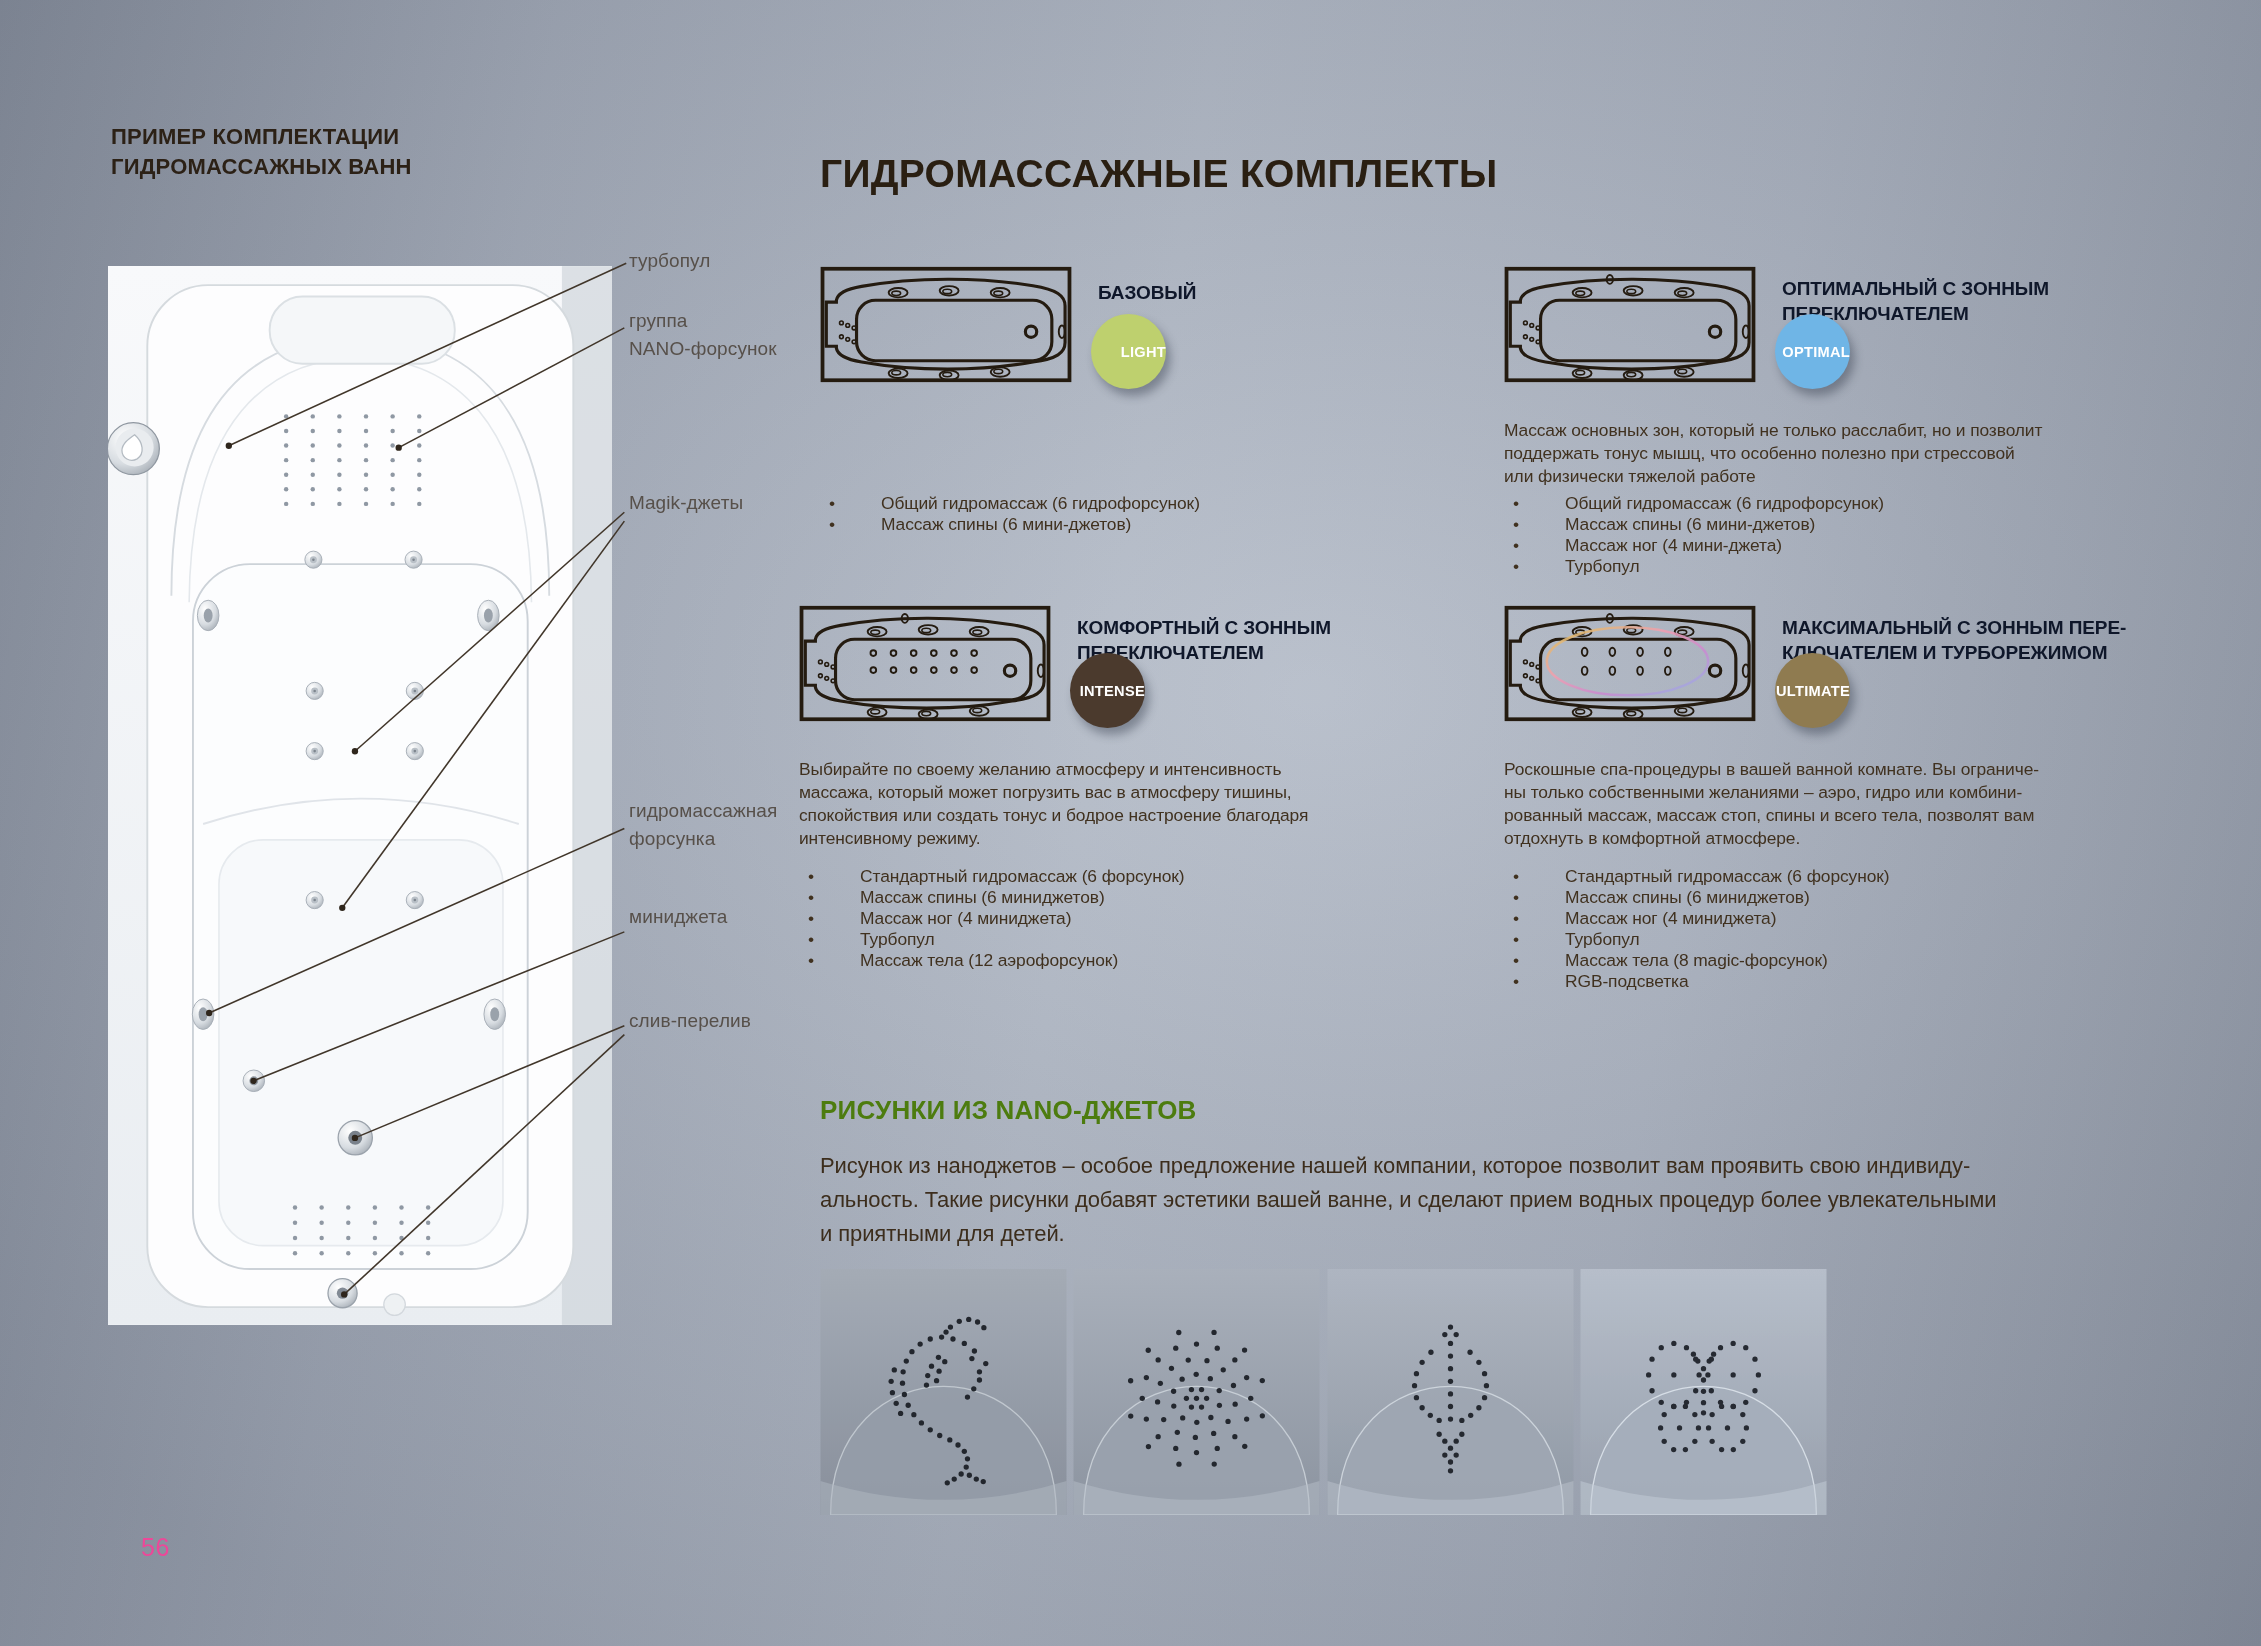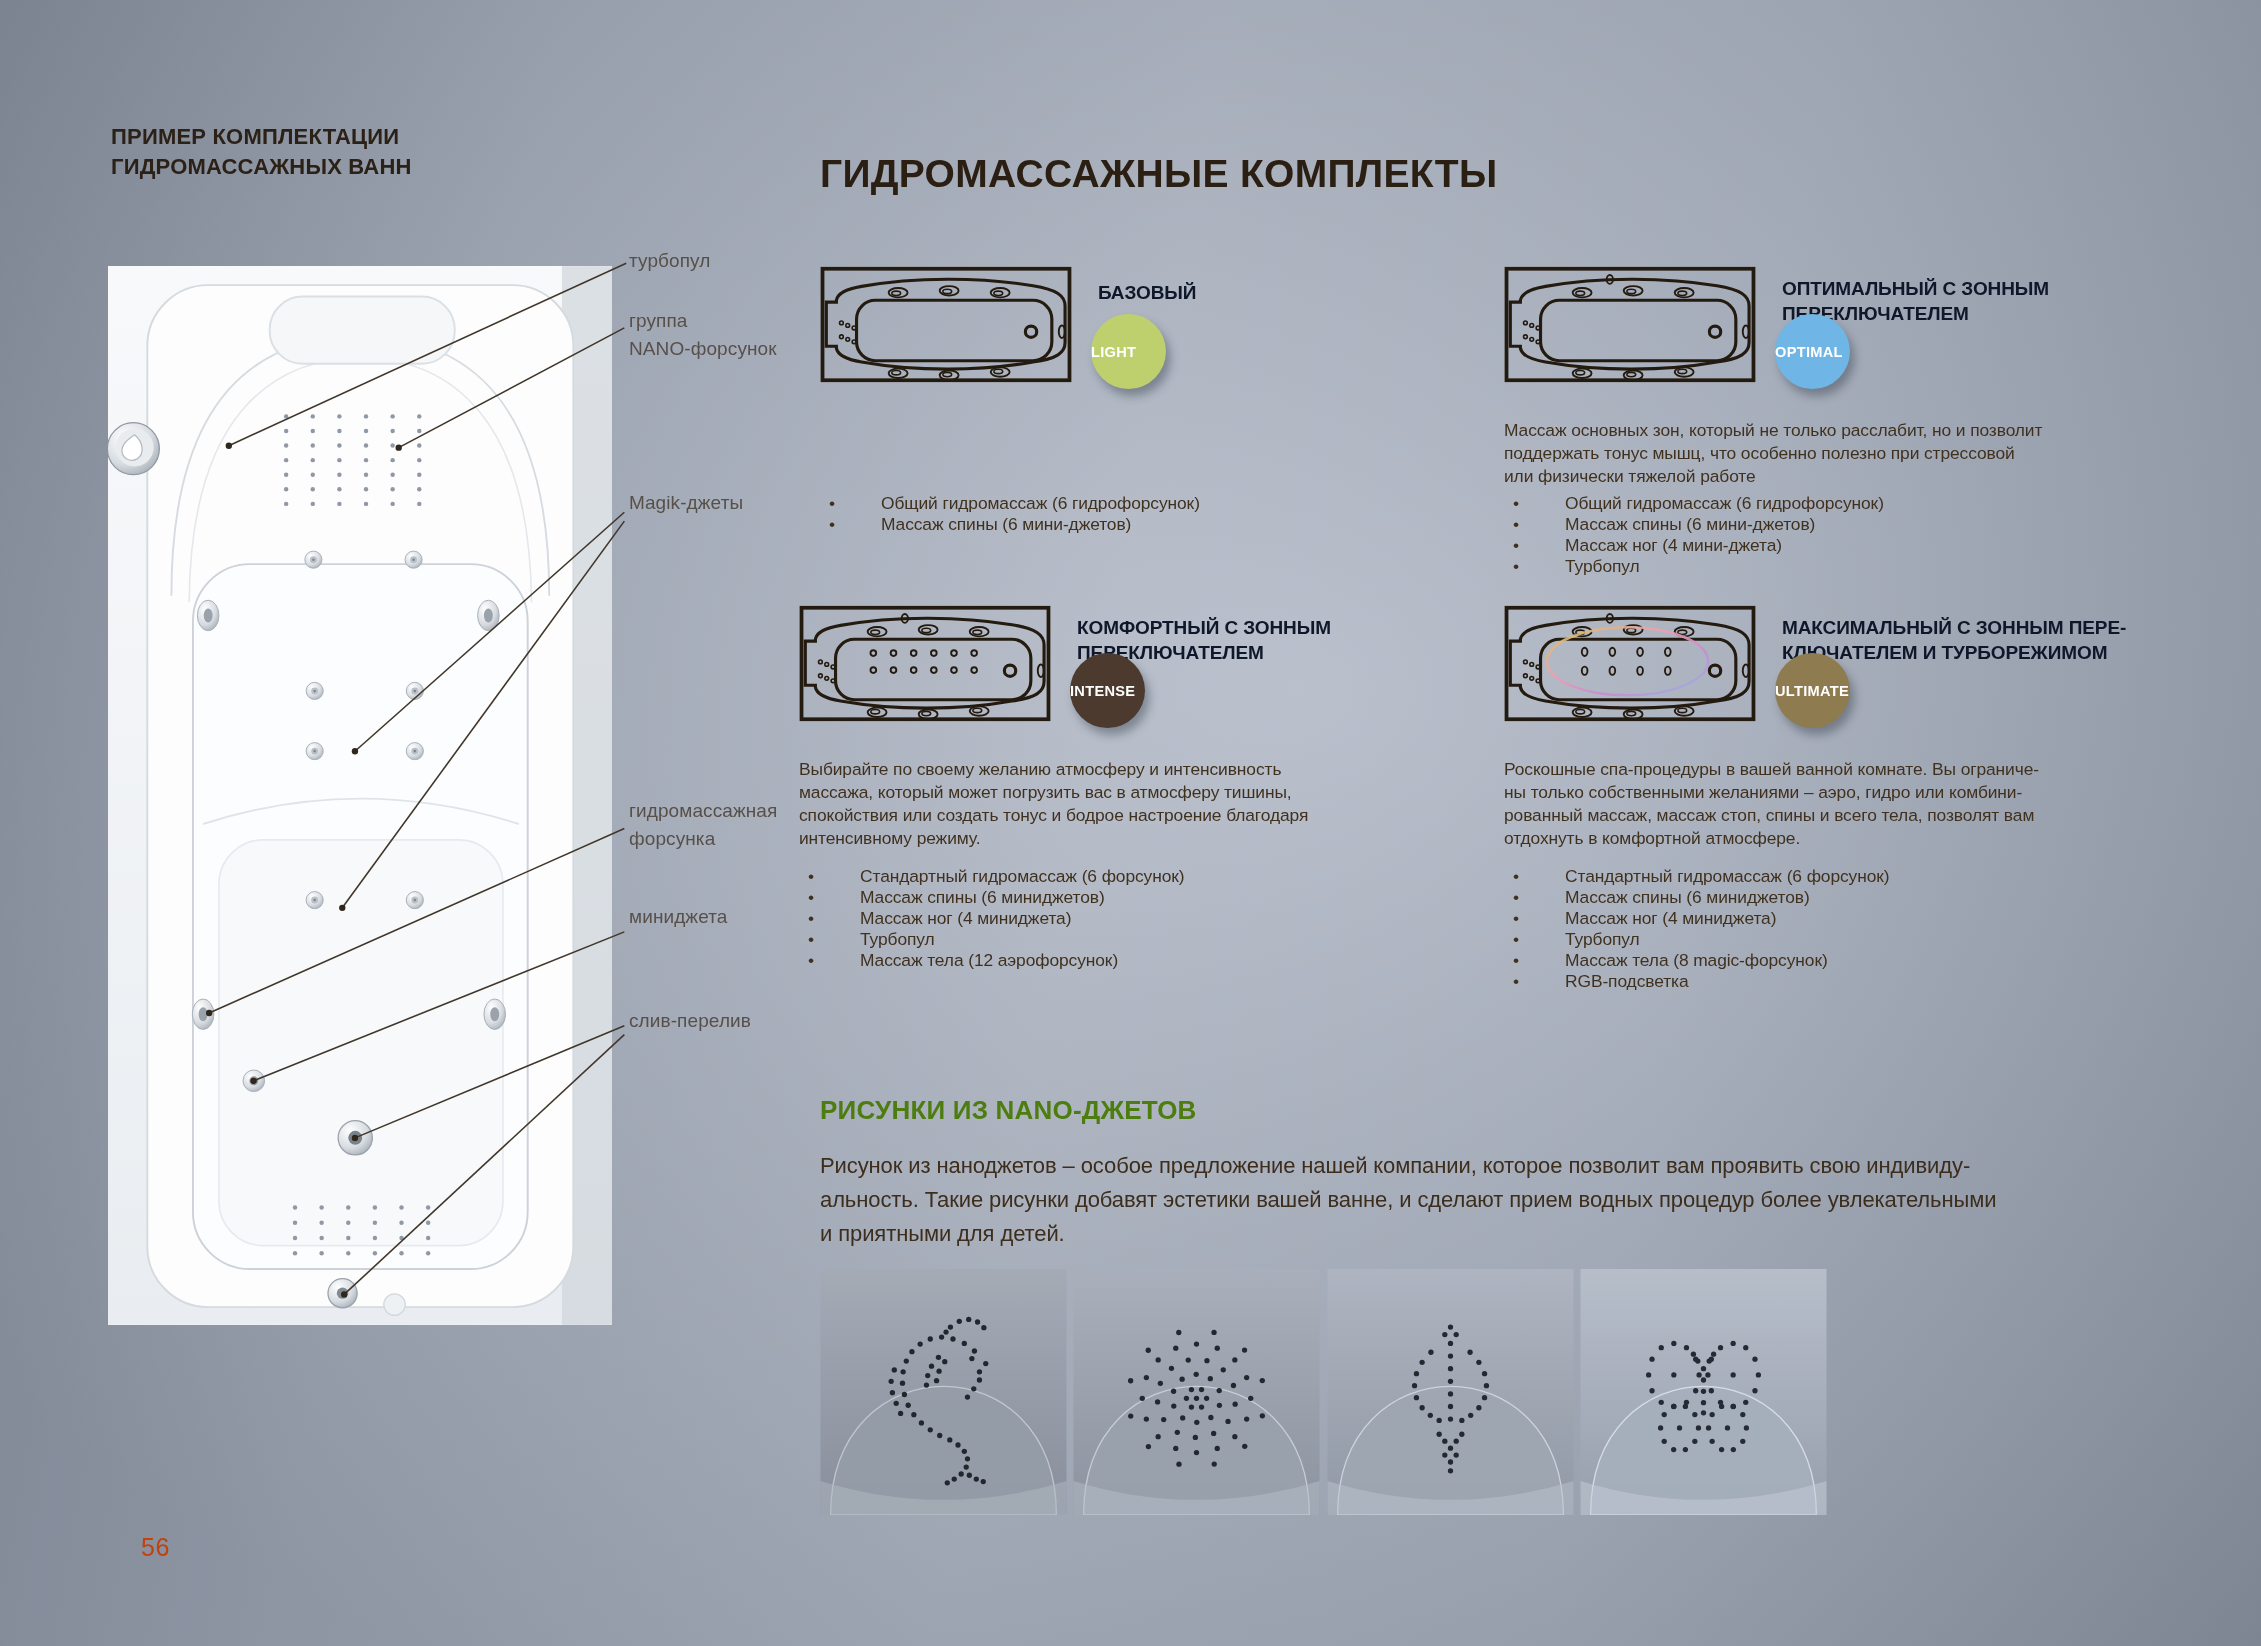--- a/index.html
+++ b/index.html
@@ -19,37 +19,37 @@
   }
   .photo{
     left:108px;top:266px;width:504px;height:1059px;background:#fff;z-index:1;
   }
   .photo svg{display:block;width:100%;height:100%;}
   .callouts{left:0;top:0;width:824px;height:1647px;z-index:2;pointer-events:none;}
   .tub-label{
     left:629px;z-index:3;font-size:19px;line-height:28px;color:#57504a;
     white-space:pre-line;letter-spacing:0.1px;
   }
-  .page-number{left:141px;top:1533px;font-size:25px;font-weight:300;color:#c2410c;letter-spacing:0.6px;}
+  .page-number{left:141px;top:1533px;font-size:25px;font-weight:300;color:#ec4899;letter-spacing:0.6px;}
   
   .main-title{
     left:820px;top:126px;width:1331px;
     font-size:39px;font-weight:bold;color:#2a1f12;letter-spacing:0.3px;
   }
   .kit{width:716px;height:330px;}
   .kit .diagram{position:absolute;left:0;top:1.3px;width:252px;height:117px;}
   .kit-title{
     position:absolute;left:271px;top:3.8px;width:431px;margin:7px;
     font-size:19px;font-weight:700;line-height:25px;color:#0f172a;
     white-space:pre-line;letter-spacing:-0.1px;
   }
   .kit-title.single{top:7.6px;}
   .badge{
     position:absolute;left:271px;top:49px;width:75px;height:75px;border-radius:50%;
-    display:flex;align-items:center;justify-content:flex-start;
+    display:flex;align-items:center;justify-content:flex-end;
     box-shadow:4.4px 7px 10px rgba(35,42,58,.38);
   }
   .badge-label{color:#fff;font-size:14.6px;font-weight:bold;letter-spacing:0.3px;}
   .kit-desc{
     position:absolute;left:0;top:154px;width:596px;margin:0;
     font-size:17.4px;line-height:23px;color:#40311f;white-space:pre-line;letter-spacing:-0.1px;
   }
   .kit-desc.wide{width:624px;}
   .features{position:absolute;left:0;margin:0;padding:0;list-style:none;width:621px;}
   .features li{

